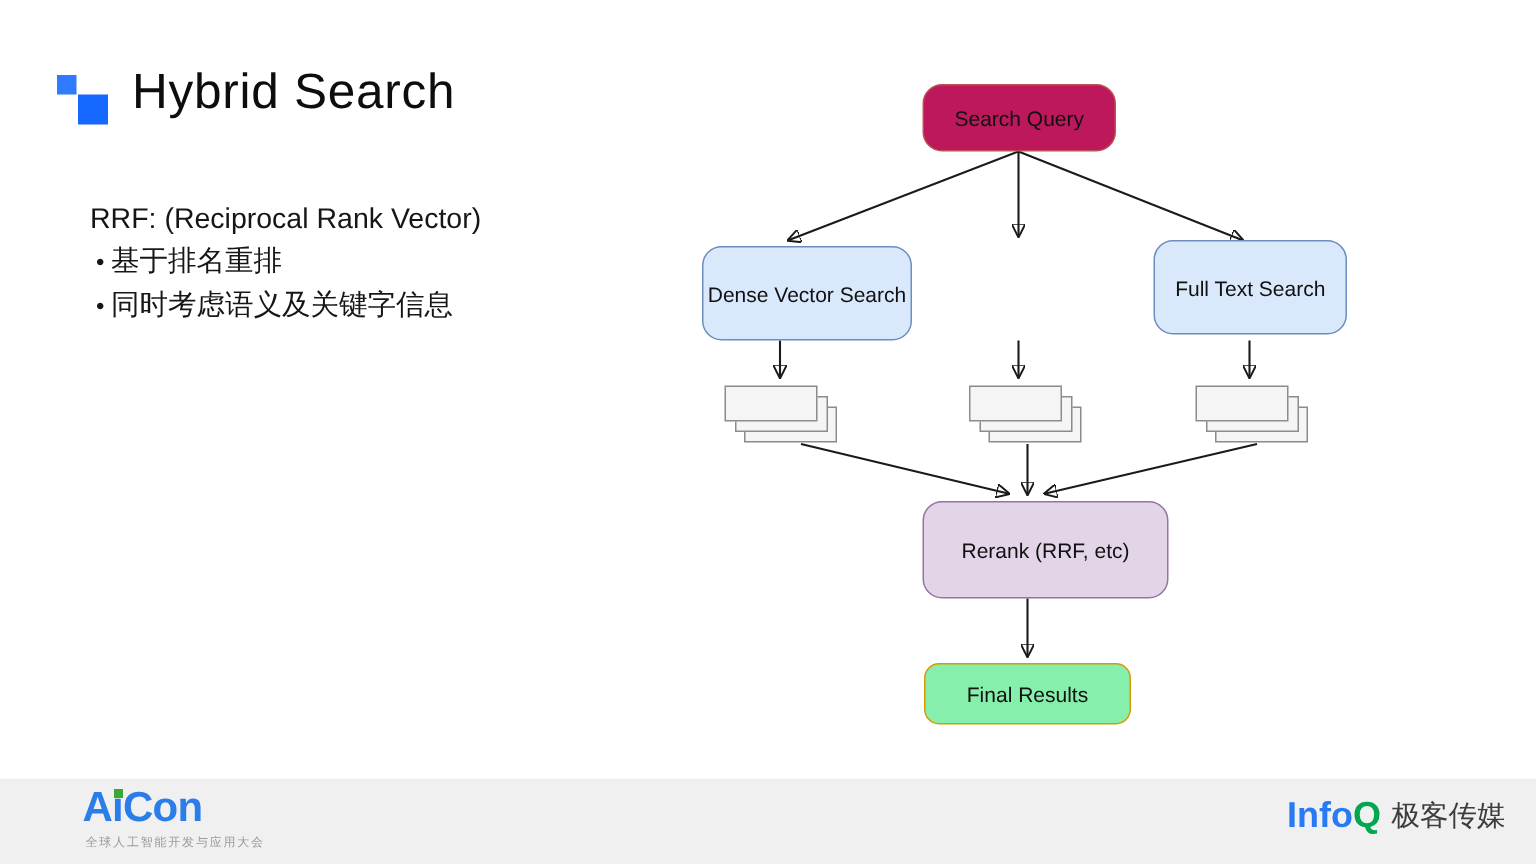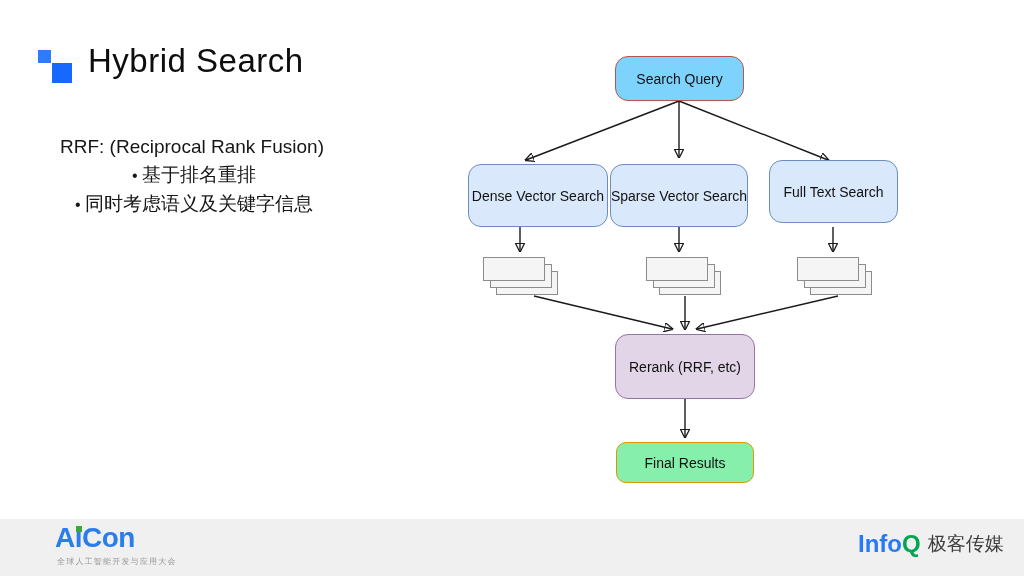--- a/index.html
+++ b/index.html
@@ -12,39 +12,39 @@
   .logo-sq-small { position:absolute; left:38px; top:50px; width:13px; height:13px; background:#2f7bff; }
   .logo-sq-big   { position:absolute; left:52px; top:63px; width:20px; height:20px; background:#1768ff; }
   .page-title {
     position:absolute; left:88px; top:42px; margin:0;
     font-size:33px; font-weight:500; color:#0d0d0d; letter-spacing:0.5px;
   }
 
   
   .notes { position:absolute; left:60px; top:133px; color:#161616; font-size:19px; line-height:28px; }
   .notes-heading { margin:0; font-weight:400; }
-  .notes-list { list-style:none; margin:0; padding:0;text-align:center; }
+  .notes-list { list-style:none; margin:0; padding:0; }
   .notes-list li { padding-left:4px; }
   .notes-list li::before { content:"•  "; font-size:16px; }
 
   
   .diagram { position:absolute; left:0; top:0; width:1024px; height:576px; }
   .arrows { position:absolute; left:0; top:0; pointer-events:none; }
   .arrows path { stroke:#1a1a1a; stroke-width:1.4; fill:none; }
 
   .node {
     position:absolute; box-sizing:border-box; border:1px solid #888; border-radius:13px;
     display:flex; align-items:center; justify-content:center;
     font-size:14px; color:#111; white-space:nowrap;
   }
   .n-search { left:615px; top:56px;  width:129px; height:45px; }
   .n-dense  { left:468px; top:164px; width:140px; height:63px; }
   .n-sparse { left:610px; top:164px; width:138px; height:63px; }
   .n-full   { left:769px; top:160px; width:129px; height:63px; }
-  .n-rerank { left:615px; top:334px; width:140px; height:65px; }
+  .n-rerank { left:615px; top:334px; width:164px; height:65px; }
   .n-final  { left:616px; top:442px; width:138px; height:41px; border-radius:10px; }
 
   .stack { position:absolute; width:80px; height:40px; }
   .s-left  { left:483px; top:257px; }
   .s-mid   { left:646px; top:257px; }
   .s-right { left:797px; top:257px; }
   .doc { position:absolute; width:62px; height:24px; background:#f5f5f5; border:1px solid #8c8c8c; box-sizing:border-box; }
   .doc.d3 { left:13px; top:14px; }
   .doc.d2 { left:7px;  top:7px;  }
   .doc.d1 { left:0;    top:0;    }
@@ -63,21 +63,21 @@
 </head>
 <body>
 
 <div class="slide">
 
   <span class="logo-sq-small"></span>
   <span class="logo-sq-big"></span>
   <h1 class="page-title">Hybrid Search</h1>
 
   <div class="notes">
-    <p class="notes-heading">RRF: (Reciprocal Rank Fusion)</p>
+    <p class="notes-heading">RRF: (Reciprocal Rank Vector)</p>
     <ul class="notes-list">
       <li>基于排名重排</li>
       <li>同时考虑语义及关键字信息</li>
     </ul>
   </div>
 
   <div class="diagram">
 
     <svg class="arrows" width="1024" height="576" viewBox="0 0 1024 576">
       <defs>
@@ -90,23 +90,22 @@
       <path d="M679,101 L828,160" marker-end="url(#arr)"></path>
       <path d="M520,227 L520,251" marker-end="url(#arr)"></path>
       <path d="M679,227 L679,251" marker-end="url(#arr)"></path>
       <path d="M833,227 L833,251" marker-end="url(#arr)"></path>
       <path d="M534,296 L672,329" marker-end="url(#arr)"></path>
       <path d="M685,296 L685,329" marker-end="url(#arr)"></path>
       <path d="M838,296 L697,329" marker-end="url(#arr)"></path>
       <path d="M685,399 L685,437" marker-end="url(#arr)"></path>
     </svg>
 
-    <div class="node n-search" style="background: #7dd3fc; border-color: rgb(184, 84, 80);">Search Query</div>
+    <div class="node n-search" style="background: #be185d; border-color: rgb(184, 84, 80);">Search Query</div>
     <div class="node n-dense" style="background: rgb(218, 232, 252); border-color: rgb(108, 142, 191);">Dense Vector Search</div>
-    <div class="node n-sparse" style="background: rgb(218, 232, 252); border-color: rgb(108, 142, 191);">Sparse Vector Search</div>
     <div class="node n-full" style="background: rgb(218, 232, 252); border-color: rgb(108, 142, 191);">Full Text Search</div>
     <div class="node n-rerank" style="background: rgb(225, 213, 231); border-color: rgb(150, 115, 166);">Rerank (RRF, etc)</div>
     <div class="node n-final" style="background: #86efac; border-color: rgb(215, 155, 0);">Final Results</div>
 
     <div class="stack s-left">
       <span class="doc d3"></span>
       <span class="doc d2"></span>
       <span class="doc d1"></span>
     </div>
     <div class="stack s-mid">

